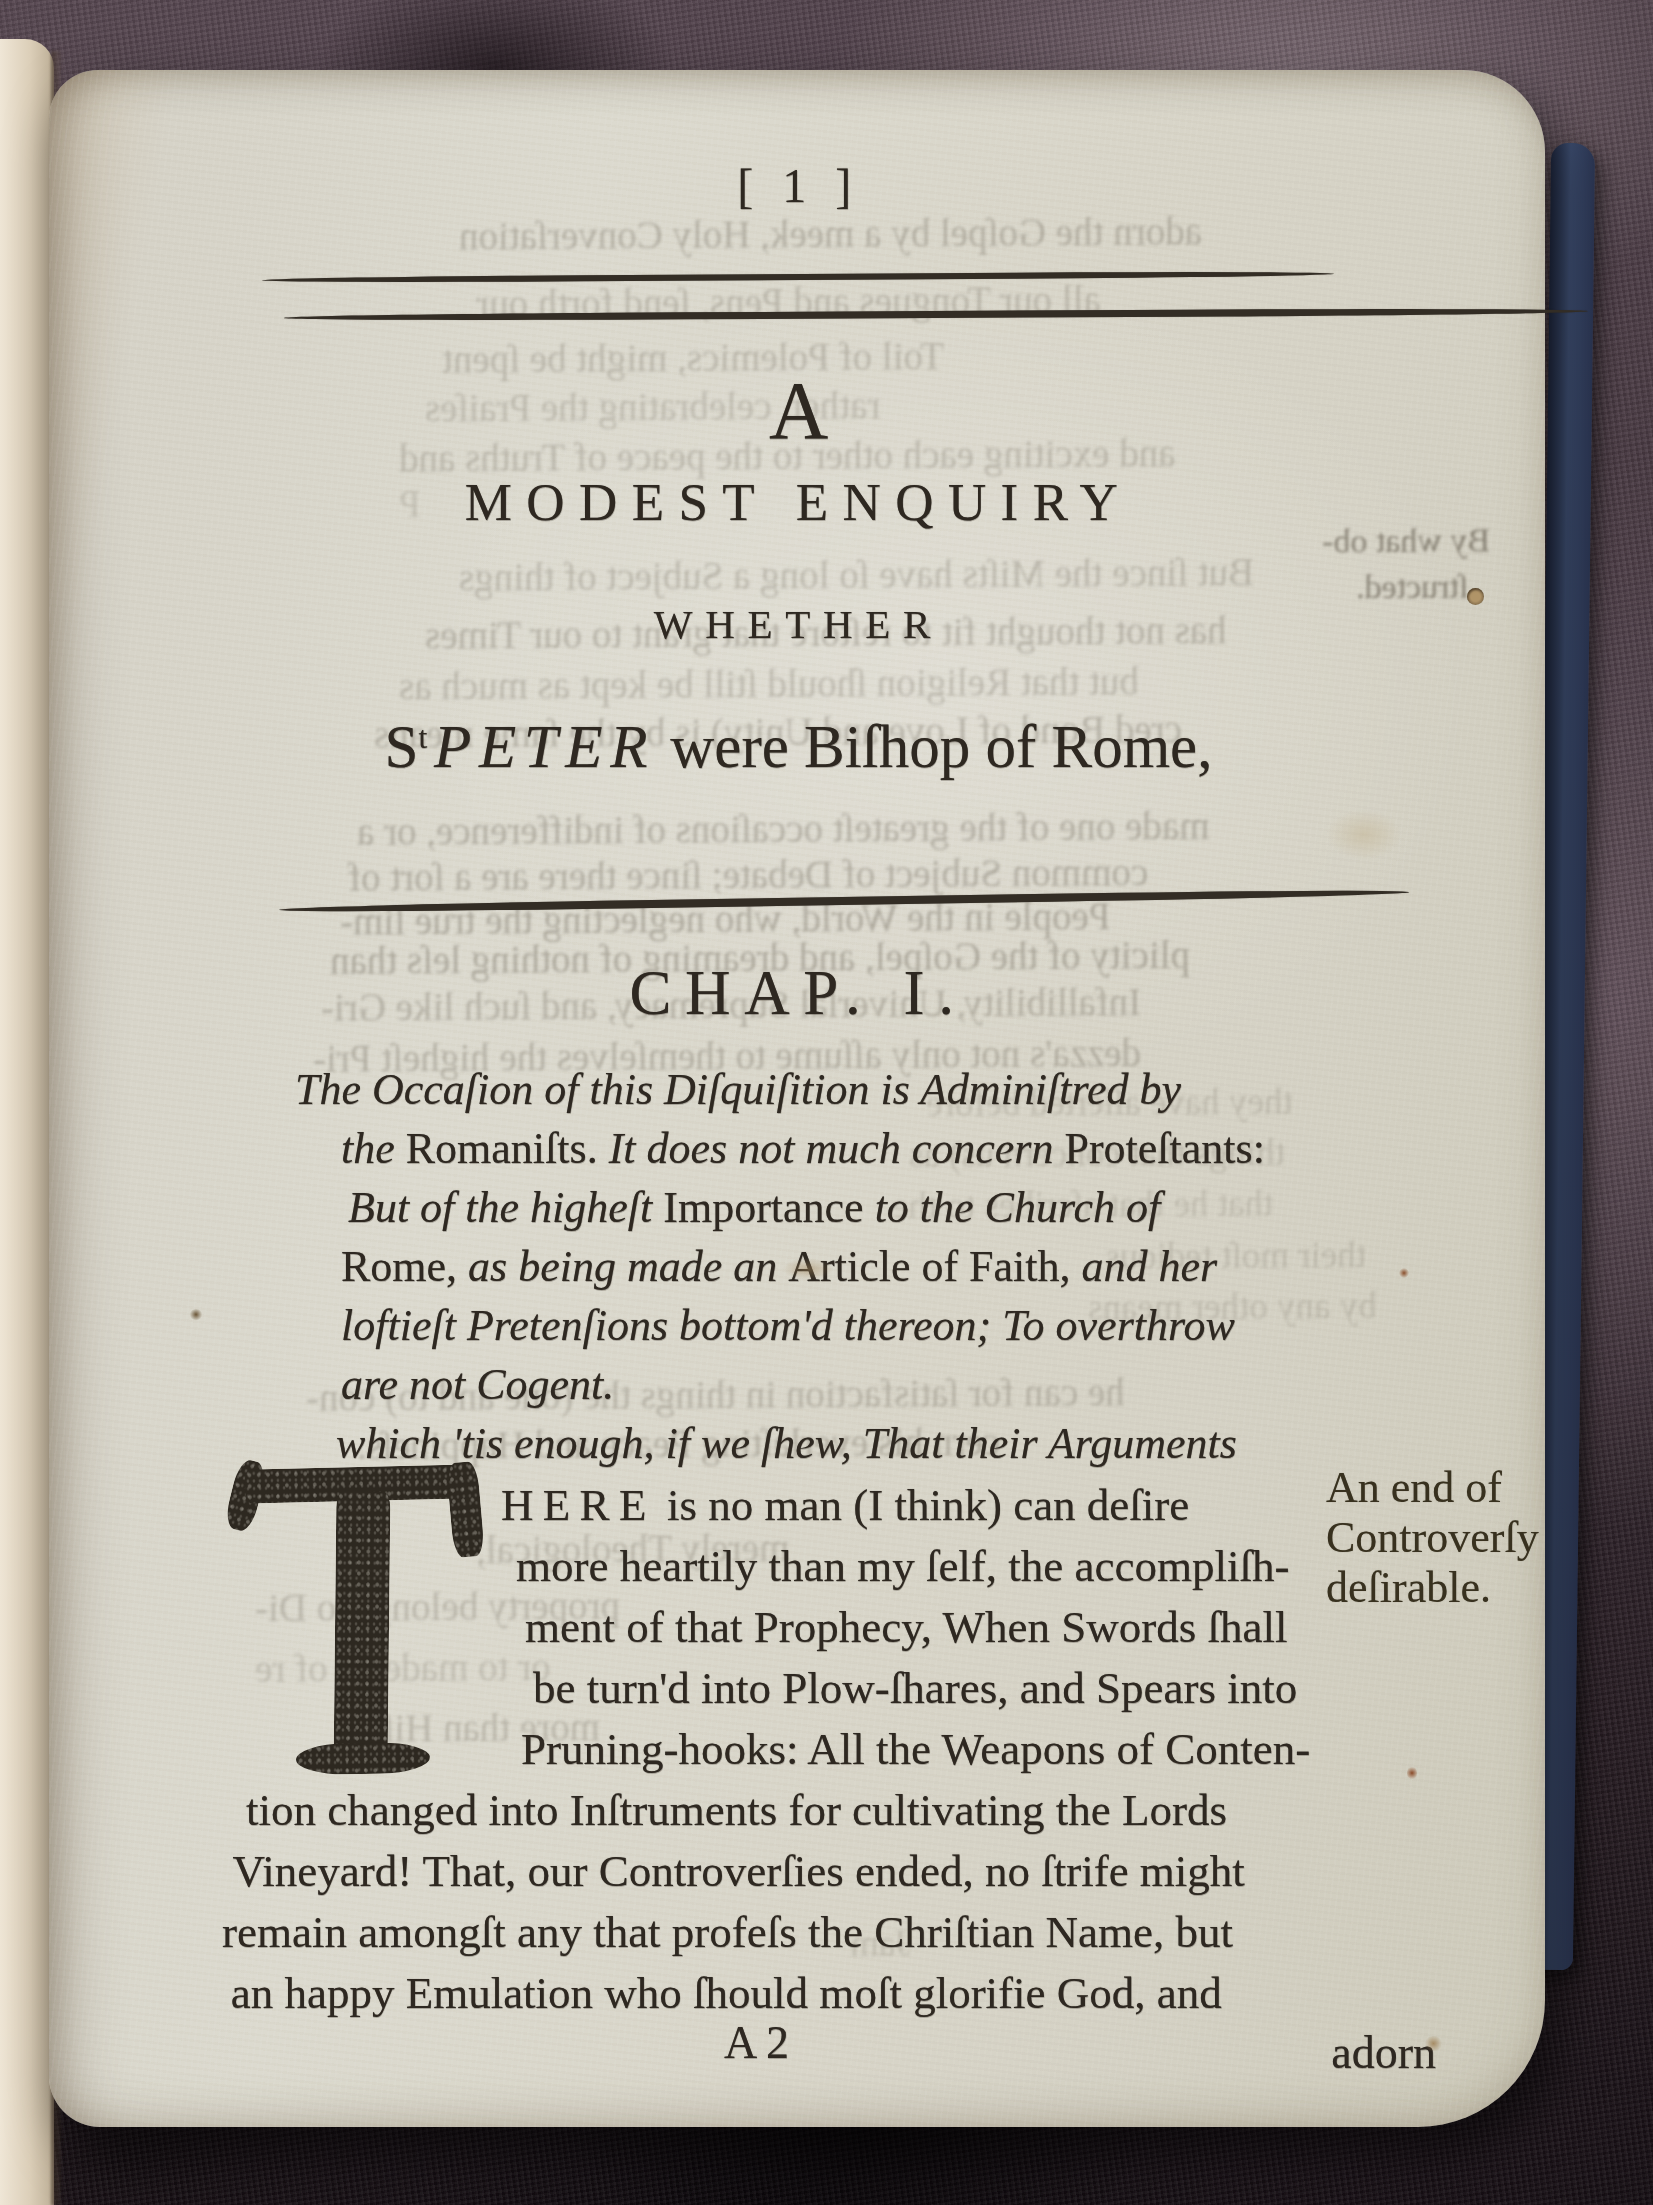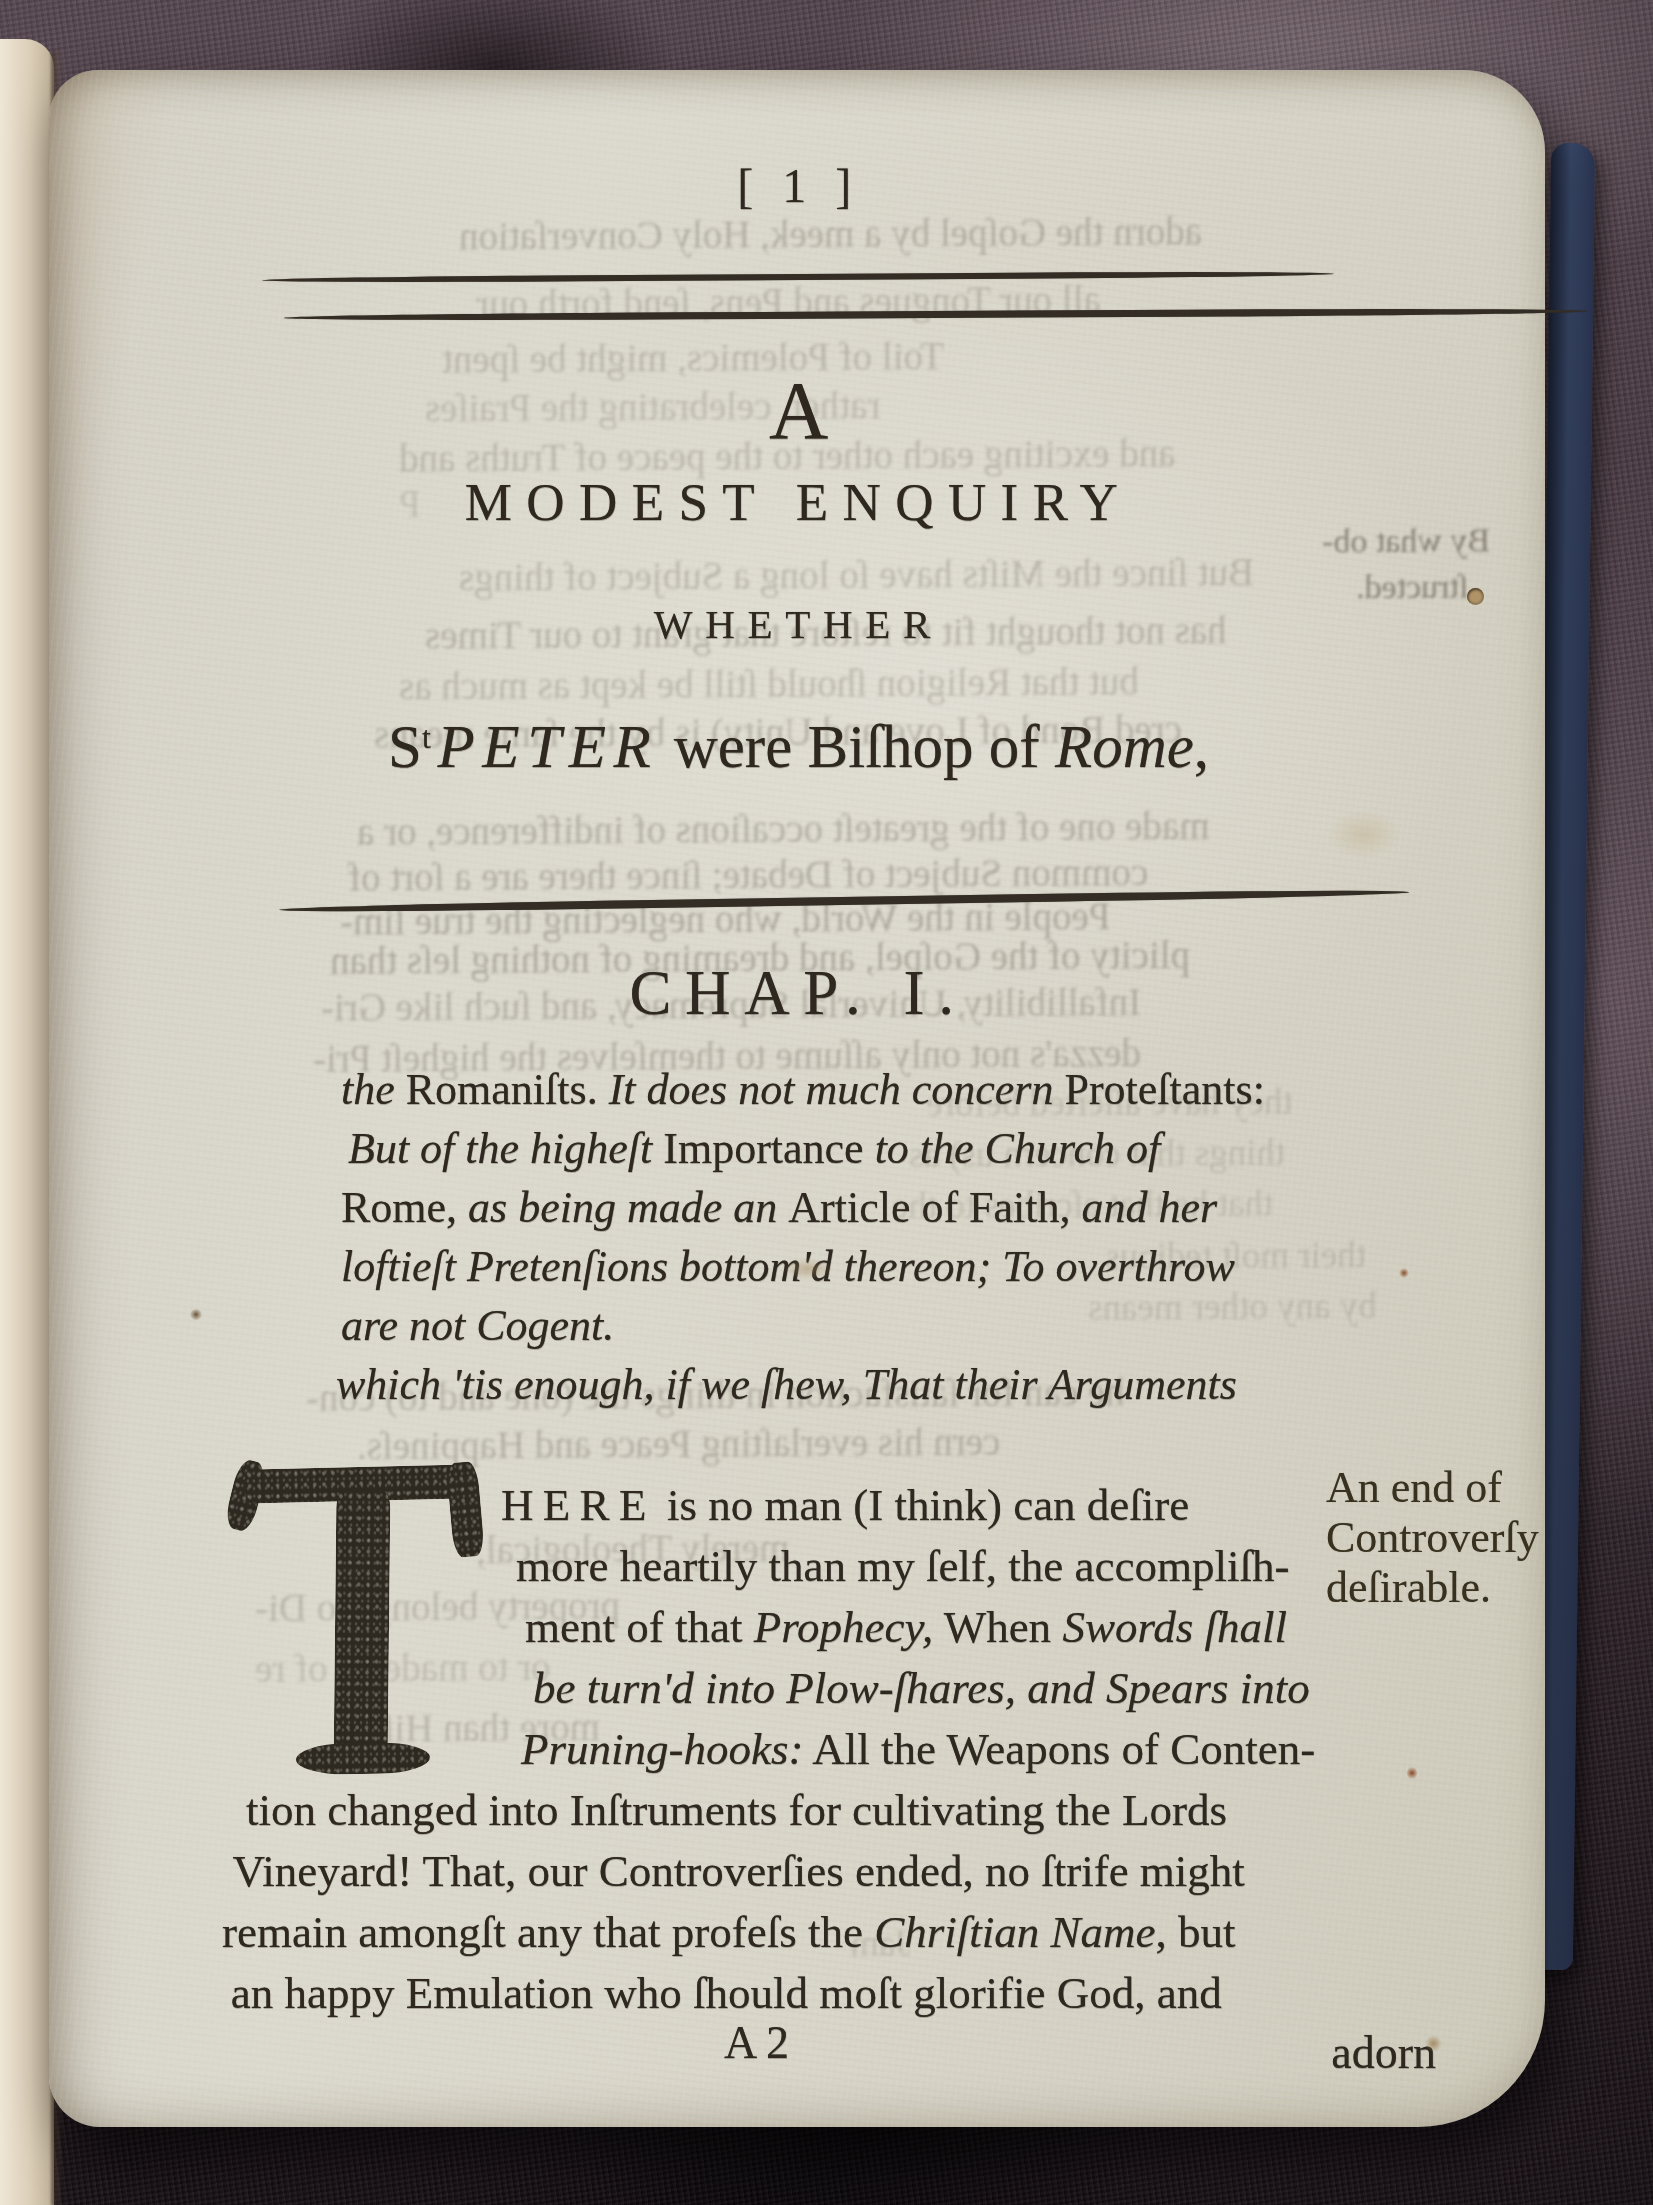--- a/index.html
+++ b/index.html
@@ -69,21 +69,21 @@
   .subject1{top:712px;font-size:61px;}
   .subject2{top:787px;font-size:56px;}
   .chap{top:957px;font-size:63px;letter-spacing:13.6px;}
 
   .argument{position:absolute;left:246px;top:1064px;font-size:44px;font-style:italic;}
   .argument .tline{height:59px;white-space:nowrap;}
   .body-par{position:absolute;left:246px;top:1479px;font-size:45px;}
   .body-par .tline{height:61px;white-space:nowrap;}
 
   .seg-r{font-style:normal;}
-  .seg-i{font-style:italic;}
+  .seg-i{}
   .seg-icaps{font-style:italic;letter-spacing:7.6px;}
   .seg-caps{font-style:normal;letter-spacing:9.3px;}
   .seg-sup{font-style:normal;font-size:.52em;vertical-align:.6em;letter-spacing:0;margin-right:6.8px;}
 
   
   .dropcap{position:absolute;left:243px;top:1457px;width:246px;height:331px;filter:blur(0.5px);}
   .dropcap div{position:absolute;background:#2d2820;
     background-image:radial-gradient(rgba(214,211,200,.33) 1.3px, transparent 2.2px),
                      radial-gradient(rgba(214,211,200,.22) 0.8px, transparent 1.7px);
     background-size:9.3px 11px,6px 7.6px;}
@@ -164,20 +164,21 @@
   <div class="centerblock title-main ink">MODEST ENQUIRY</div>
   <div class="centerblock title-whether ink">WHETHER</div>
 
   <div class="centerblock subject1 ink"><span class="seg-r">S</span><span class="seg-sup">t</span><span class="seg-icaps">PETER</span><span class="seg-r"> were Biſhop of </span><span class="seg-i">Rome</span><span class="seg-r">,</span></div>
 
   <div class="rule" id="rule3"></div>
 
   <div class="centerblock chap ink">CHAP. I.</div>
 
   <div class="argument ink">
+    <div class="tline" style="margin-left:49px"><span class="seg-i">The Occaſion of this Diſquiſition is Adminiſtred by</span></div>
     <div class="tline" style="margin-left:95px"><span class="seg-i">the </span><span class="seg-r">Romaniſts.</span><span class="seg-i">  It does not much concern </span><span class="seg-r">Proteſtants:</span></div>
     <div class="tline" style="margin-left:102px"><span class="seg-i">But of the higheſt </span><span class="seg-r">Importance</span><span class="seg-i"> to the Church of</span></div>
     <div class="tline" style="margin-left:95px"><span class="seg-r">Rome,</span><span class="seg-i"> as being made an </span><span class="seg-r">Article of Faith,</span><span class="seg-i"> and her</span></div>
     <div class="tline" style="margin-left:95px"><span class="seg-i">loftieſt Pretenſions bottom'd thereon; To overthrow</span></div>
     <div class="tline" style="margin-left:95px"><span class="seg-i">are not Cogent.</span></div>
     <div class="tline" style="margin-left:90px"><span class="seg-i">which 'tis enough, if we ſhew, That their Arguments</span></div>
   </div>
 
   <div class="dropcap">
     <div class="dc-serif-l"></div>

